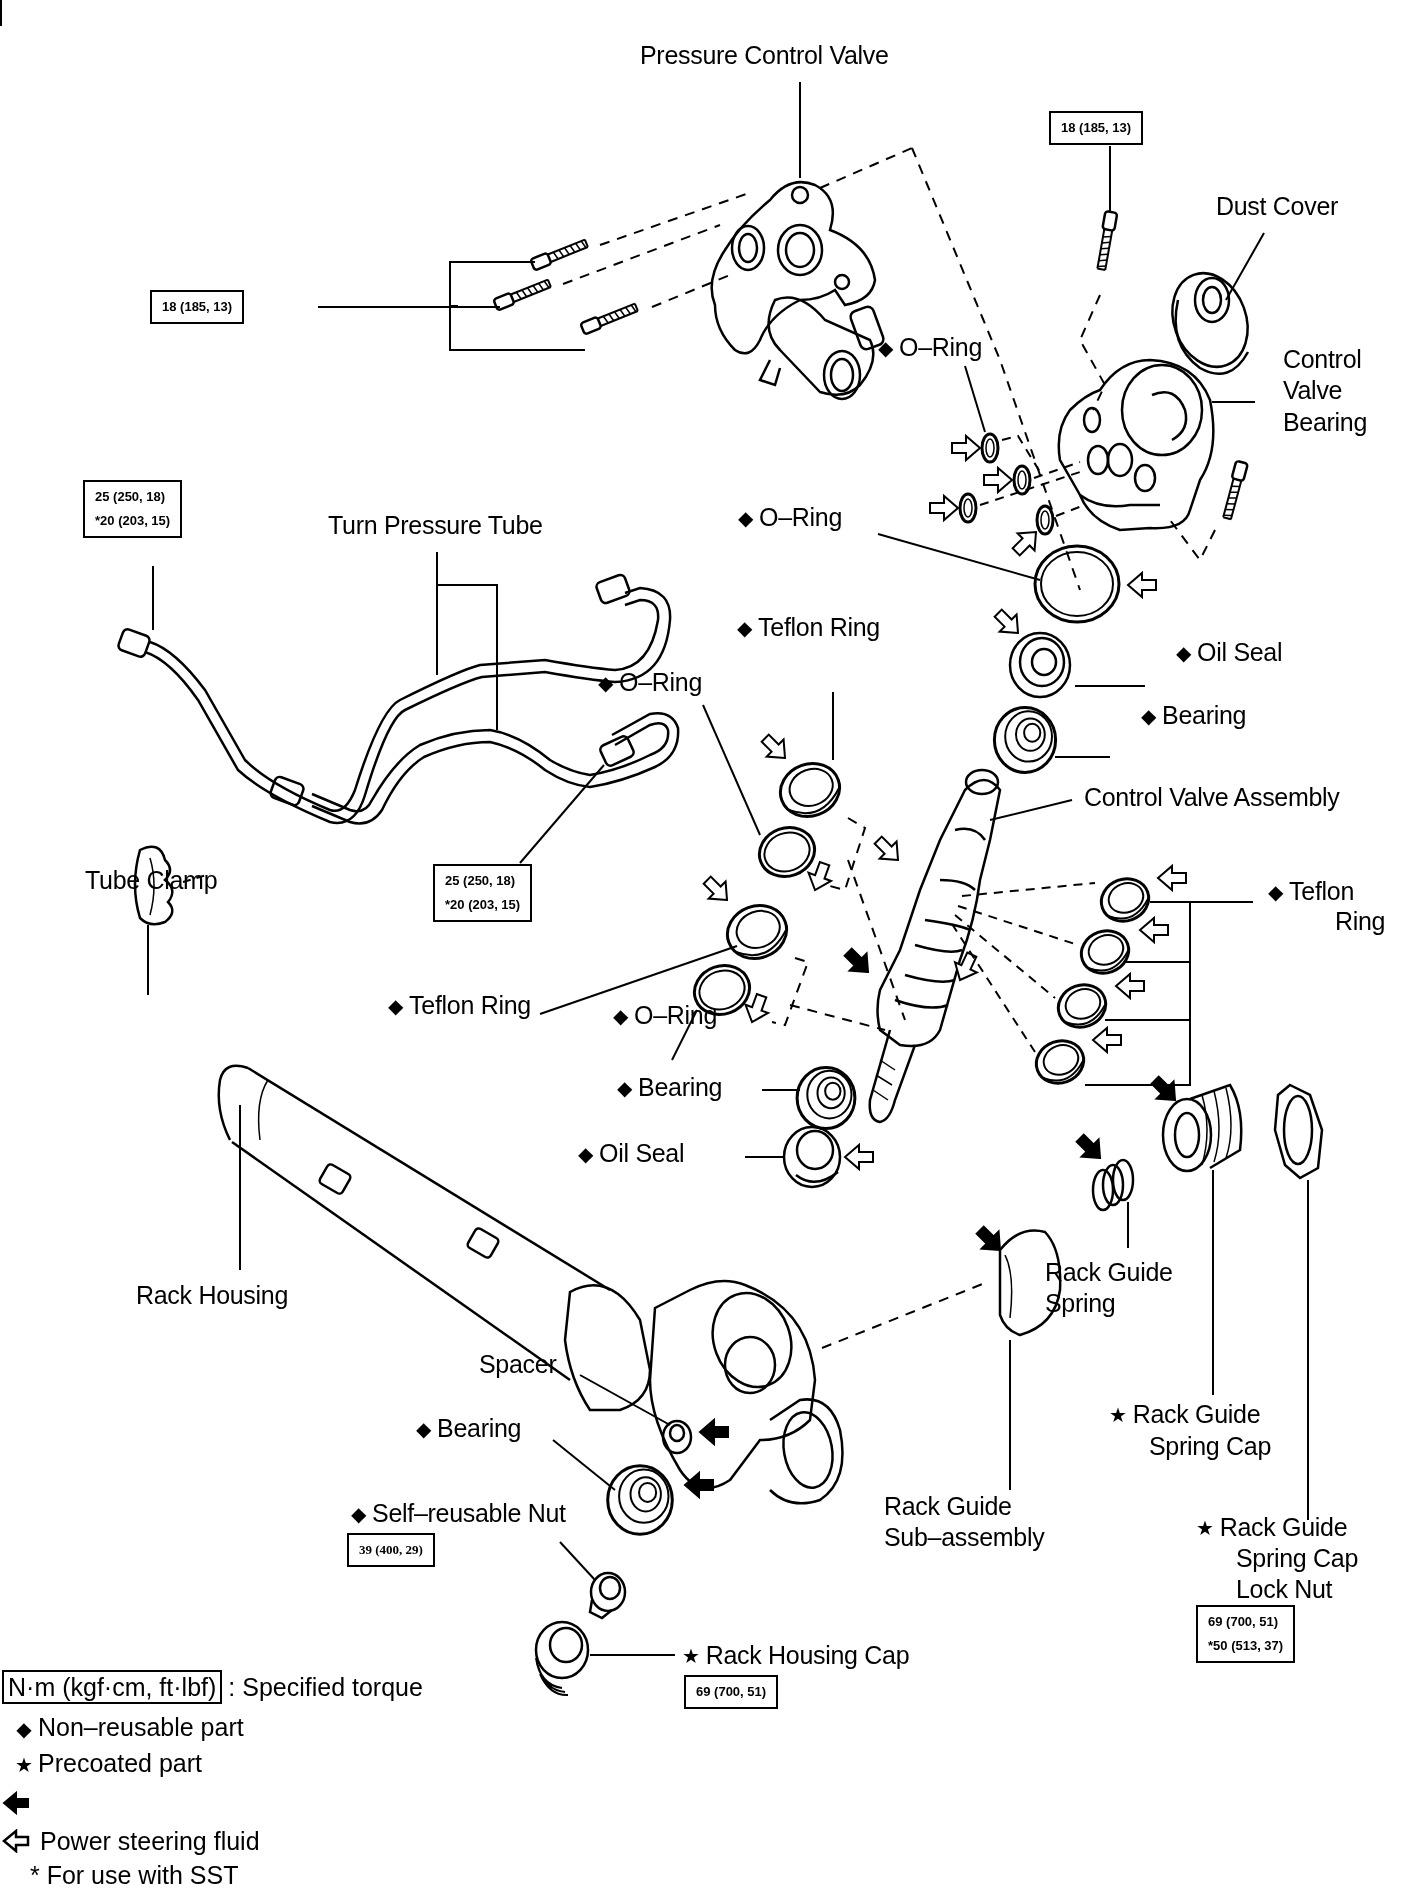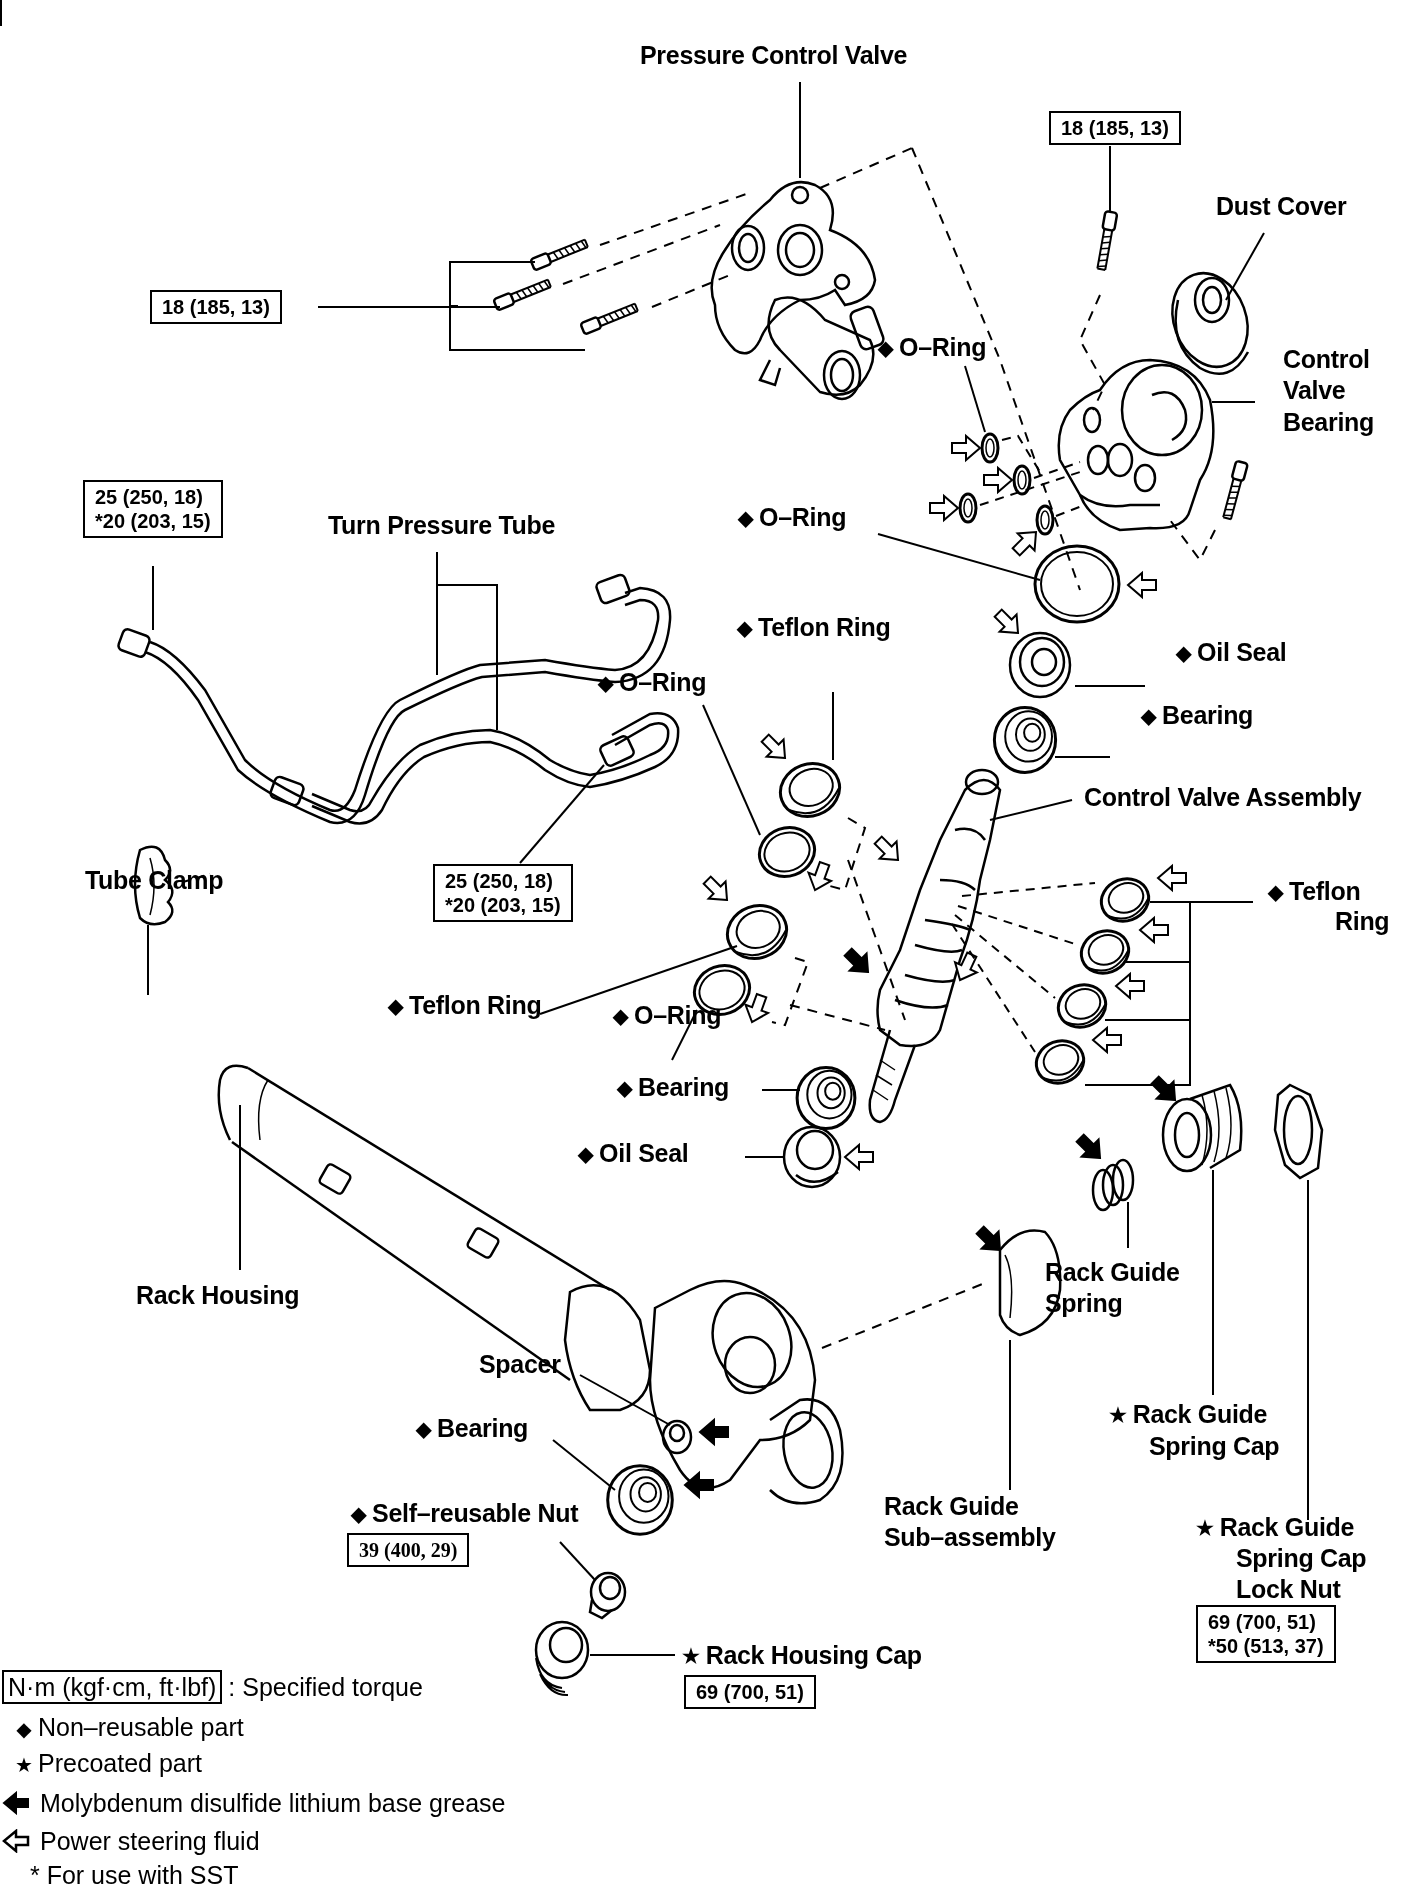--- a/index.html
+++ b/index.html
@@ -1,21 +1,21 @@
 <!DOCTYPE html>
 <html><head>
 <meta charset="utf-8">
 <style>
   html,body{margin:0;padding:0;background:#fff;}
   body{width:1408px;height:1888px;position:relative;overflow:hidden;font-family:"Liberation Sans",sans-serif;color:#000;}
   #art{position:absolute;left:0;top:0;width:1408px;height:1888px;}
-  .lbl{position:absolute;font-size:25px;line-height:30px;white-space:nowrap;letter-spacing:-0.3px;font-weight:bold;}
+  .lbl{position:absolute;font-size:25px;line-height:30px;white-space:nowrap;letter-spacing:-0.3px;}
   .lbl.l{text-align:center;}
   .sym{display:inline-block;margin-right:6px;font-size:20px;vertical-align:1px;}
-  .tq{position:absolute;border:2px solid #000;background:#fff;font-weight:bold;font-size:20px;line-height:24px;padding:3px 10px;white-space:nowrap;}
+  .tq{position:absolute;border:2px solid #000;background:#fff;font-weight:bold;font-size:13px;line-height:24px;padding:3px 10px;white-space:nowrap;}
   .tq div{white-space:nowrap;}
   .legend-row{position:absolute;left:10px;font-size:25px;line-height:30px;white-space:nowrap;}
   .legend-box{display:inline-block;border:2px solid #000;padding:0 4px;margin-right:6px;}
   .lg-icon{display:inline-block;width:28px;text-align:center;font-size:20px;}
   svg line,svg path,svg ellipse,svg circle,svg polyline,svg polygon,svg rect{vector-effect:non-scaling-stroke;}
 </style>
 </head>
 <body>
 
 <svg id="art" viewBox="0 0 1408 1888" xmlns="http://www.w3.org/2000/svg" fill="none" stroke="#000" stroke-width="2">
@@ -397,20 +397,20 @@
 </div>
 <div class="legend-row" style="top:1712px;">
   <span class="lg-icon">◆</span><span>Non–reusable part</span>
 </div>
 <div class="legend-row" style="top:1748px;">
   <span class="lg-icon">★</span><span>Precoated part</span>
 </div>
 <div class="legend-row" style="top:1788px;left:2px;">
   <svg width="30" height="24" viewBox="0 0 30 24" style="vertical-align:-3px;margin-right:8px;">
       <polygon points="2,12 14,2 14,8 26,8 26,16 14,16 14,22" fill="#000" stroke="#000" stroke-width="2"></polygon>
-    </svg><span>Molybdenum disulfide lithium base grease</span>
+    </svg>
 </div>
 <div class="legend-row" style="top:1826px;left:2px;">
   <svg width="30" height="24" viewBox="0 0 30 24" style="vertical-align:-3px;margin-right:8px;">
       <polygon points="2,12 14,2 14,8 26,8 26,16 14,16 14,22" fill="#fff" stroke="#000" stroke-width="2.5"></polygon>
     </svg><span>Power steering fluid</span>
 </div>
 <div class="legend-row" style="top:1860px;left:30px;">* For use with SST</div>
 
 </body></html>

